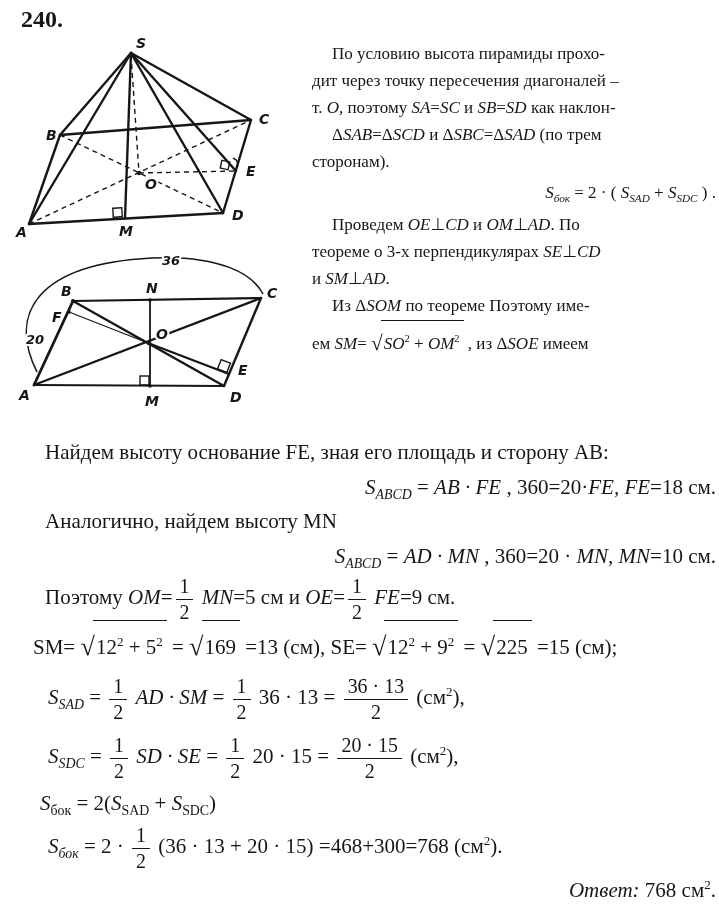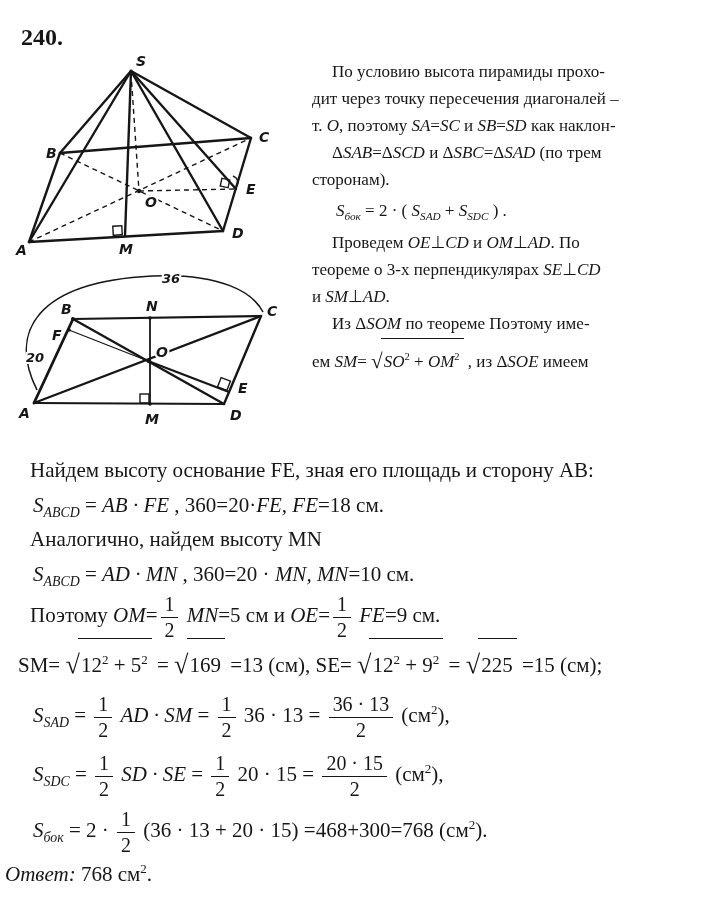--- a/index.html
+++ b/index.html
@@ -1,30 +1,30 @@
 <!DOCTYPE html>
 <html><head>
 <meta charset="utf-8">
 <style>
   html,body{margin:0;padding:0;}
   body{width:719px;height:915px;background:#ffffff;position:relative;
        font-family:"Liberation Serif",serif;color:#161616;overflow:hidden;}
-  .page{position:absolute;inset:0;background:#fff;margin-top:18px;}
+  .page{position:absolute;inset:0;background:#fff;}
   .pnum{position:absolute;left:21px;top:6px;font-size:24px;font-weight:bold;}
   .fig{position:absolute;}
   #fig-pyramid{left:6px;top:34px;}
   #fig-para{left:6px;top:248px;}
   .rcol{position:absolute;left:312px;top:40px;width:404px;font-size:17px;}
-  .bottom{position:absolute;left:5px;top:436px;width:696px;font-size:21px;}
+  .bottom{position:absolute;left:20px;top:436px;width:696px;font-size:21px;}
   .tline{white-space:nowrap;}
   .rcol .tline{height:27px;line-height:27px;}
   .bottom .tline{height:33px;line-height:33px;}
   .tline.h28{height:28px;line-height:28px;}
   .tline.h34{height:34px;line-height:34px;}
-  .tline.h36{height:36px;line-height:36px;}
+  .tline.h36{height:36px;line-height:36px;text-align:right;}
   .tline.h42{height:42px;line-height:42px;}
   .tline.h46{height:46px;line-height:46px;}
   .tline.h48{height:48px;line-height:48px;}
   .tline.h52{height:52px;line-height:52px;}
   .tline.h58{height:58px;line-height:58px;}
   .tline.h60{height:60px;line-height:60px;}
   .tline.i13{padding-left:13px;}
   .tline.i20{padding-left:20px;}
   .tline.i24{padding-left:24px;}
   .tline.i25{padding-left:25px;}
@@ -140,17 +140,18 @@
 
   <div class="bottom">
       <div class="tline i25"><span>Найдем высоту основание FE, зная его площадь и сторону АВ:</span></div>
       <div class="tline i28 h36"><span class="i">S</span><span class="subi">ABCD</span><span> = </span><span class="i">AB · FE</span><span> , 360=20·</span><span class="i">FE, FE</span><span>=18 см.</span></div>
       <div class="tline i25"><span>Аналогично, найдем высоту MN</span></div>
       <div class="tline i28 h36"><span class="i">S</span><span class="subi">ABCD</span><span> = </span><span class="i">AD · MN</span><span> , 360=20 · </span><span class="i">MN, MN</span><span>=10 см.</span></div>
       <div class="tline i25 h46"><span>Поэтому </span><span class="i">OM</span><span>=</span><span class="frac"><span class="num">1</span><span class="den">2</span></span><span> </span><span class="i">MN</span><span>=5 см и </span><span class="i">OE</span><span>=</span><span class="frac"><span class="num">1</span><span class="den">2</span></span><span> </span><span class="i">FE</span><span>=9 см.</span></div>
       <div class="tline i13 h48"><span>SM= </span><span class="sqrt"><span class="rad">√</span><span class="radicand"><span>12</span><span class="sup">2</span><span> + 5</span><span class="sup">2</span></span></span><span> = </span><span class="sqrt"><span class="rad">√</span><span class="radicand"><span>169</span></span></span><span> =13 (см), SE= </span><span class="sqrt"><span class="rad">√</span><span class="radicand"><span>12</span><span class="sup">2</span><span> + 9</span><span class="sup">2</span></span></span><span> = </span><span class="sqrt"><span class="rad">√</span><span class="radicand"><span>225</span></span></span><span> =15 (см);</span></div>
       <div class="tline i28 h58"><span class="i">S</span><span class="subi">SAD</span><span> = </span><span class="frac"><span class="num">1</span><span class="den">2</span></span><span> </span><span class="i">AD · SM</span><span> = </span><span class="frac"><span class="num">1</span><span class="den">2</span></span><span> 36 · 13 = </span><span class="frac"><span class="num">36 · 13</span><span class="den">2</span></span><span> (см</span><span class="sup">2</span><span>),</span></div>
       <div class="tline i28 h60"><span class="i">S</span><span class="subi">SDC</span><span> = </span><span class="frac"><span class="num">1</span><span class="den">2</span></span><span> </span><span class="i">SD · SE</span><span> = </span><span class="frac"><span class="num">1</span><span class="den">2</span></span><span> 20 · 15 = </span><span class="frac"><span class="num">20 · 15</span><span class="den">2</span></span><span> (см</span><span class="sup">2</span><span>),</span></div>
+      <div class="tline i20 h34"><span class="i">S</span><span class="sub">бок</span><span> = 2(</span><span class="i">S</span><span class="sub">SAD</span><span> + </span><span class="i">S</span><span class="sub">SDC</span><span>)</span></div>
       <div class="tline i28 h52"><span class="i">S</span><span class="subi">бок</span><span> = 2 · </span><span class="frac"><span class="num">1</span><span class="den">2</span></span><span> (36 · 13 + 20 · 15) =468+300=768 (см</span><span class="sup">2</span><span>).</span></div>
       <div class="tline h36"><span class="i">Ответ:</span><span> 768 см</span><span class="sup">2</span><span>.</span></div>
     </div>
 
 </div>
 
 </body></html>

